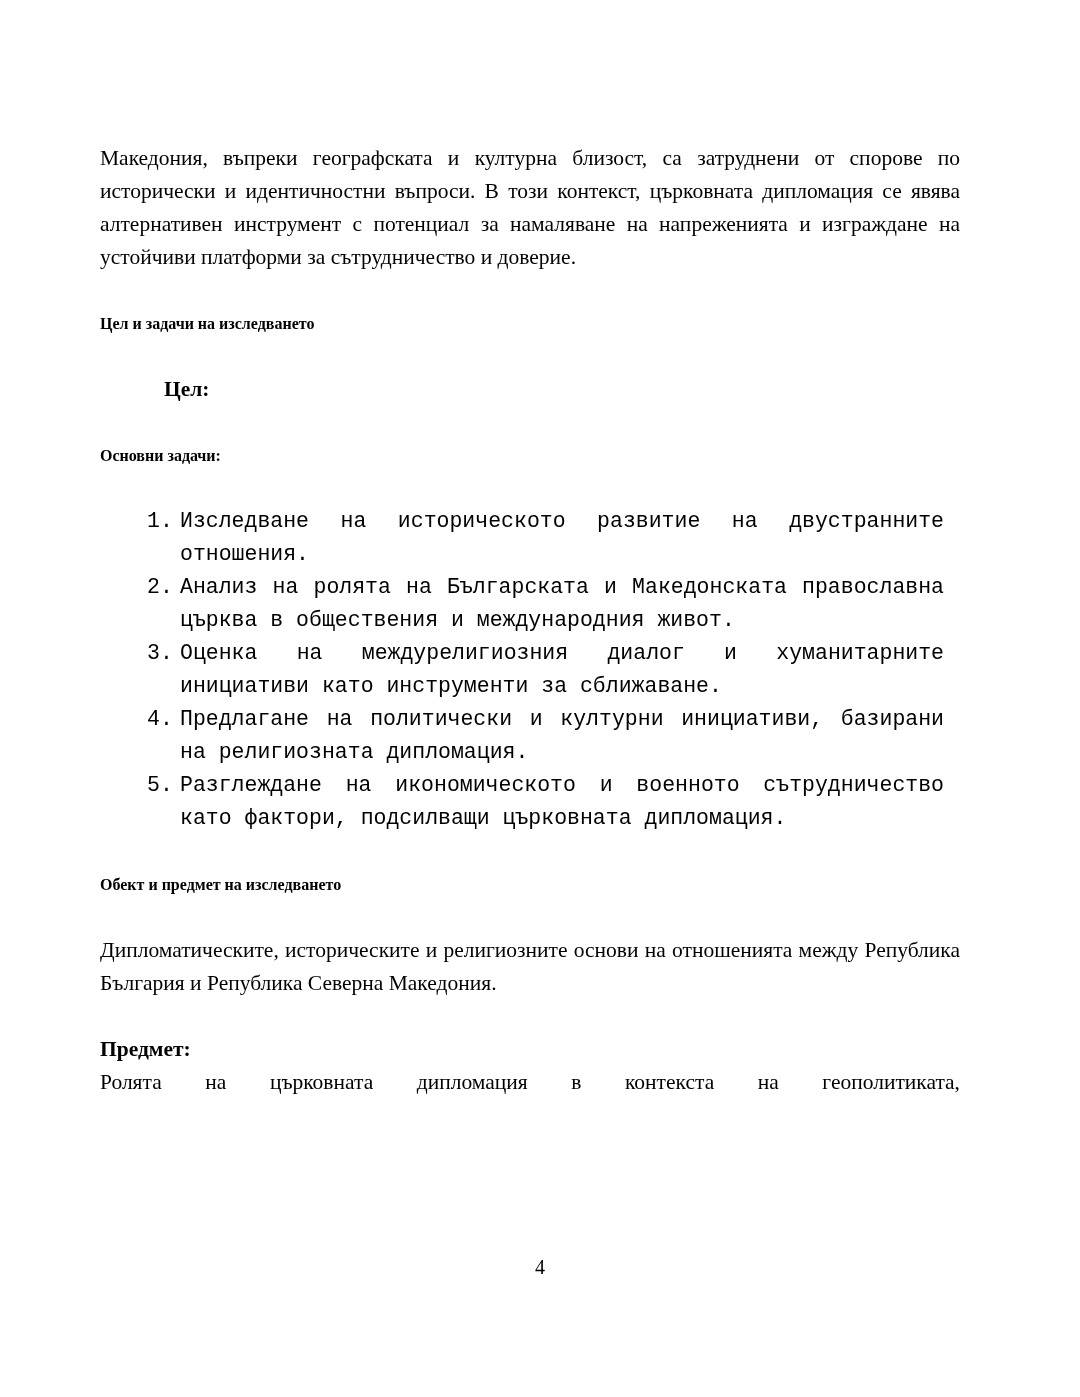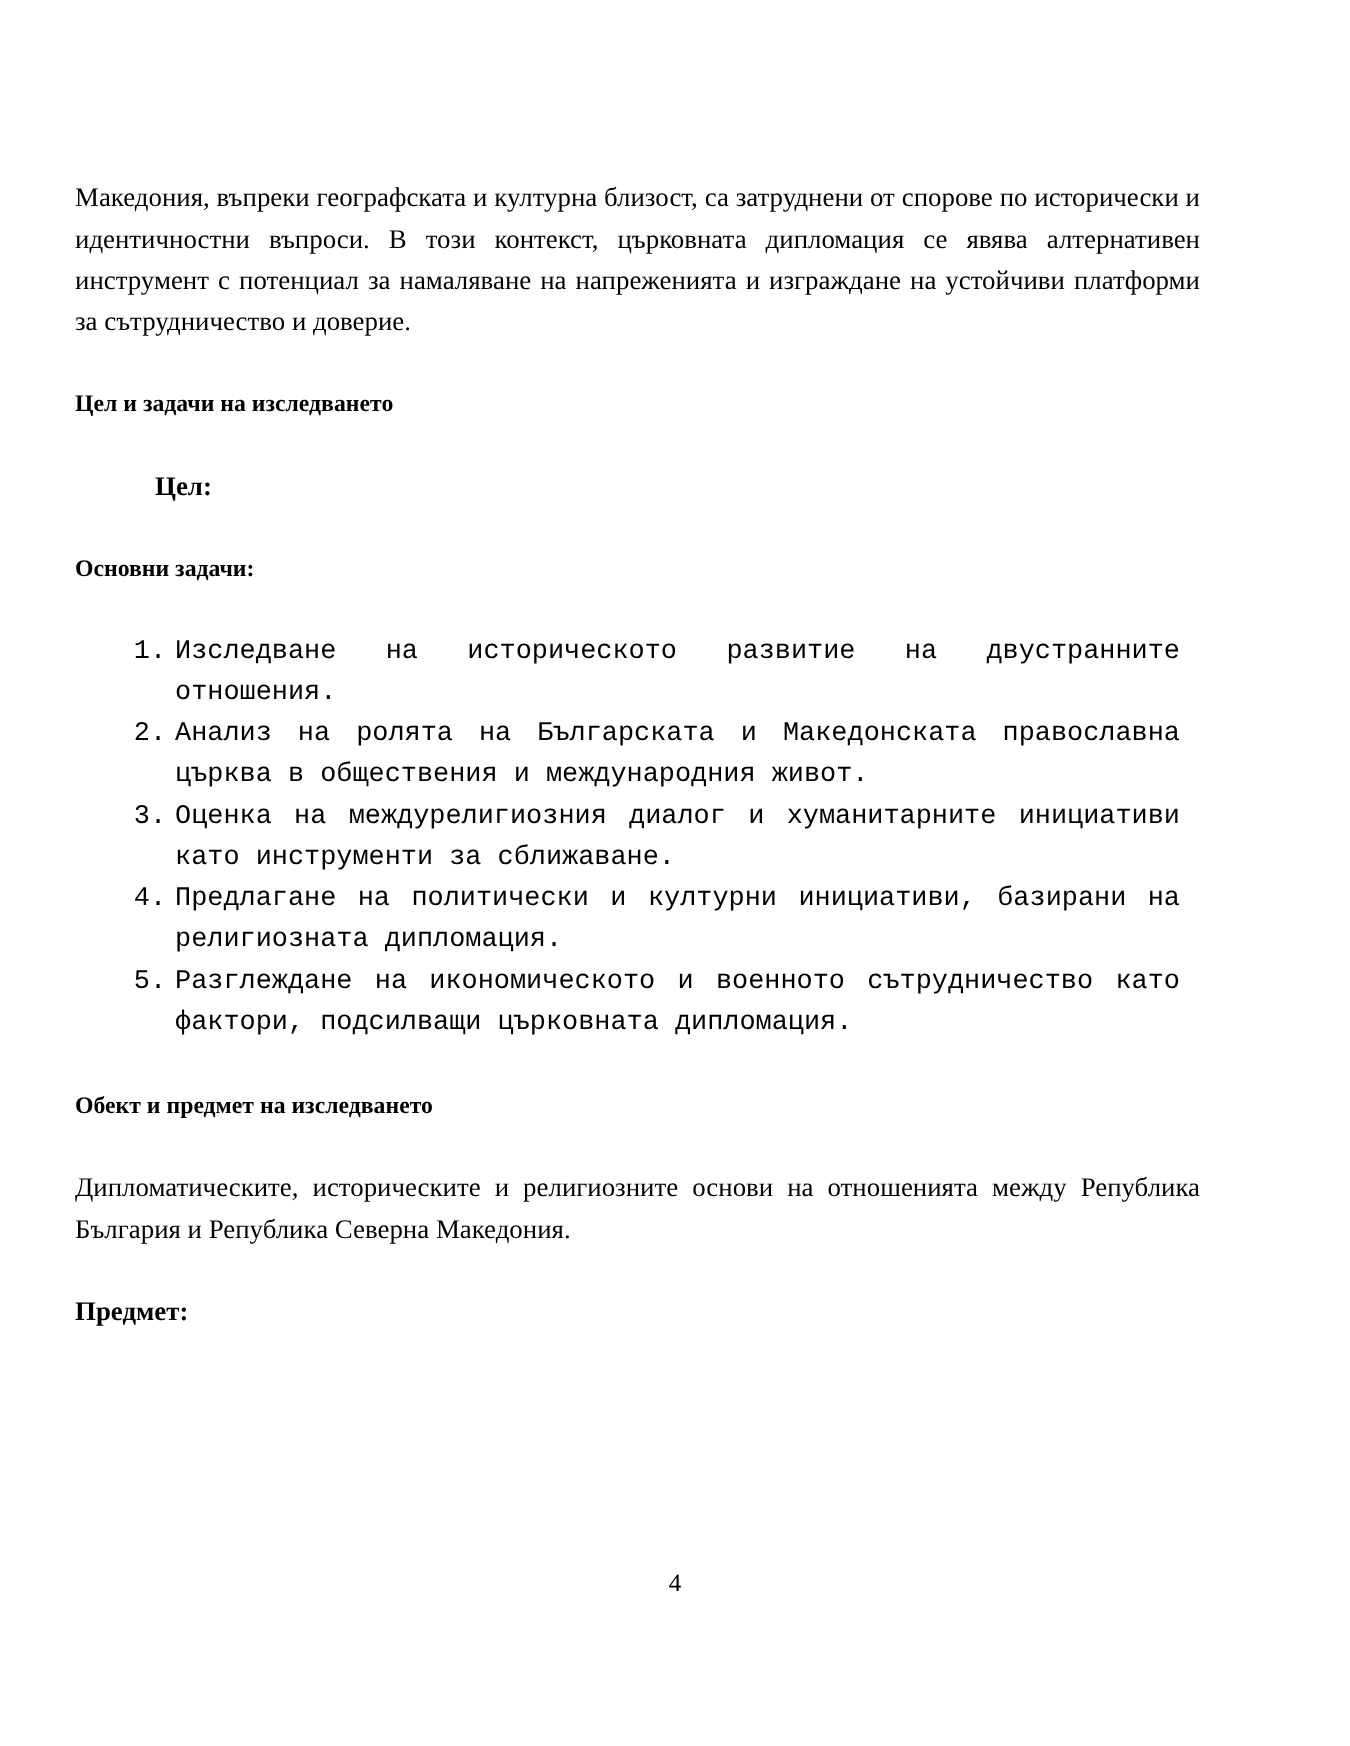--- a/index.html
+++ b/index.html
@@ -12,41 +12,41 @@
     height: 1397px;
     position: relative;
     font-family: "Liberation Serif", "DejaVu Serif", serif;
     color: #000000;
   }
   .page {
     position: relative;
     width: 1080px;
     height: 1397px;
     box-sizing: border-box;
-    padding: 142px 120px 0 60px;
+    padding: 142px 120px 0 100px;
     background: #ffffff;
     overflow: hidden;
   }
   .doc-text {
     font-size: 21.5px;
     line-height: 33px;
   }
   p, h3 {
     margin: 0;
   }
   .justify {
     text-align: justify;
   }
   .justify-all {
     text-align: justify;
     text-align-last: justify;
   }
   .heading {
     font-weight: bold;
-    font-size: 19px;
+    font-size: 16px;
     line-height: 33px;
     margin-top: 33px;
     margin-bottom: 33px;
   }
   .spacer-line {
     height: 33px;
   }
   .indent-block {
     margin-left: 64px;
   }
@@ -103,16 +103,17 @@
     <li>Разглеждане на икономическото и военното сътрудничество като фактори, подсилващи църковната дипломация.</li>
   </ol>
 
   <h3 class="heading">Обект и предмет на изследването</h3>
 
   <p class="justify">Дипломатическите, историческите и религиозните основи на отношенията между Република България и Република Северна Македония.</p>
 
   <div class="spacer-line"></div>
 
   <p class="bold-label">Предмет:</p>
+  <p class="justify-all">Ролята на църковната дипломация в контекста на геополитиката,</p>
 
   <div class="page-number">4</div>
 
 </div>
 
 </body></html>

